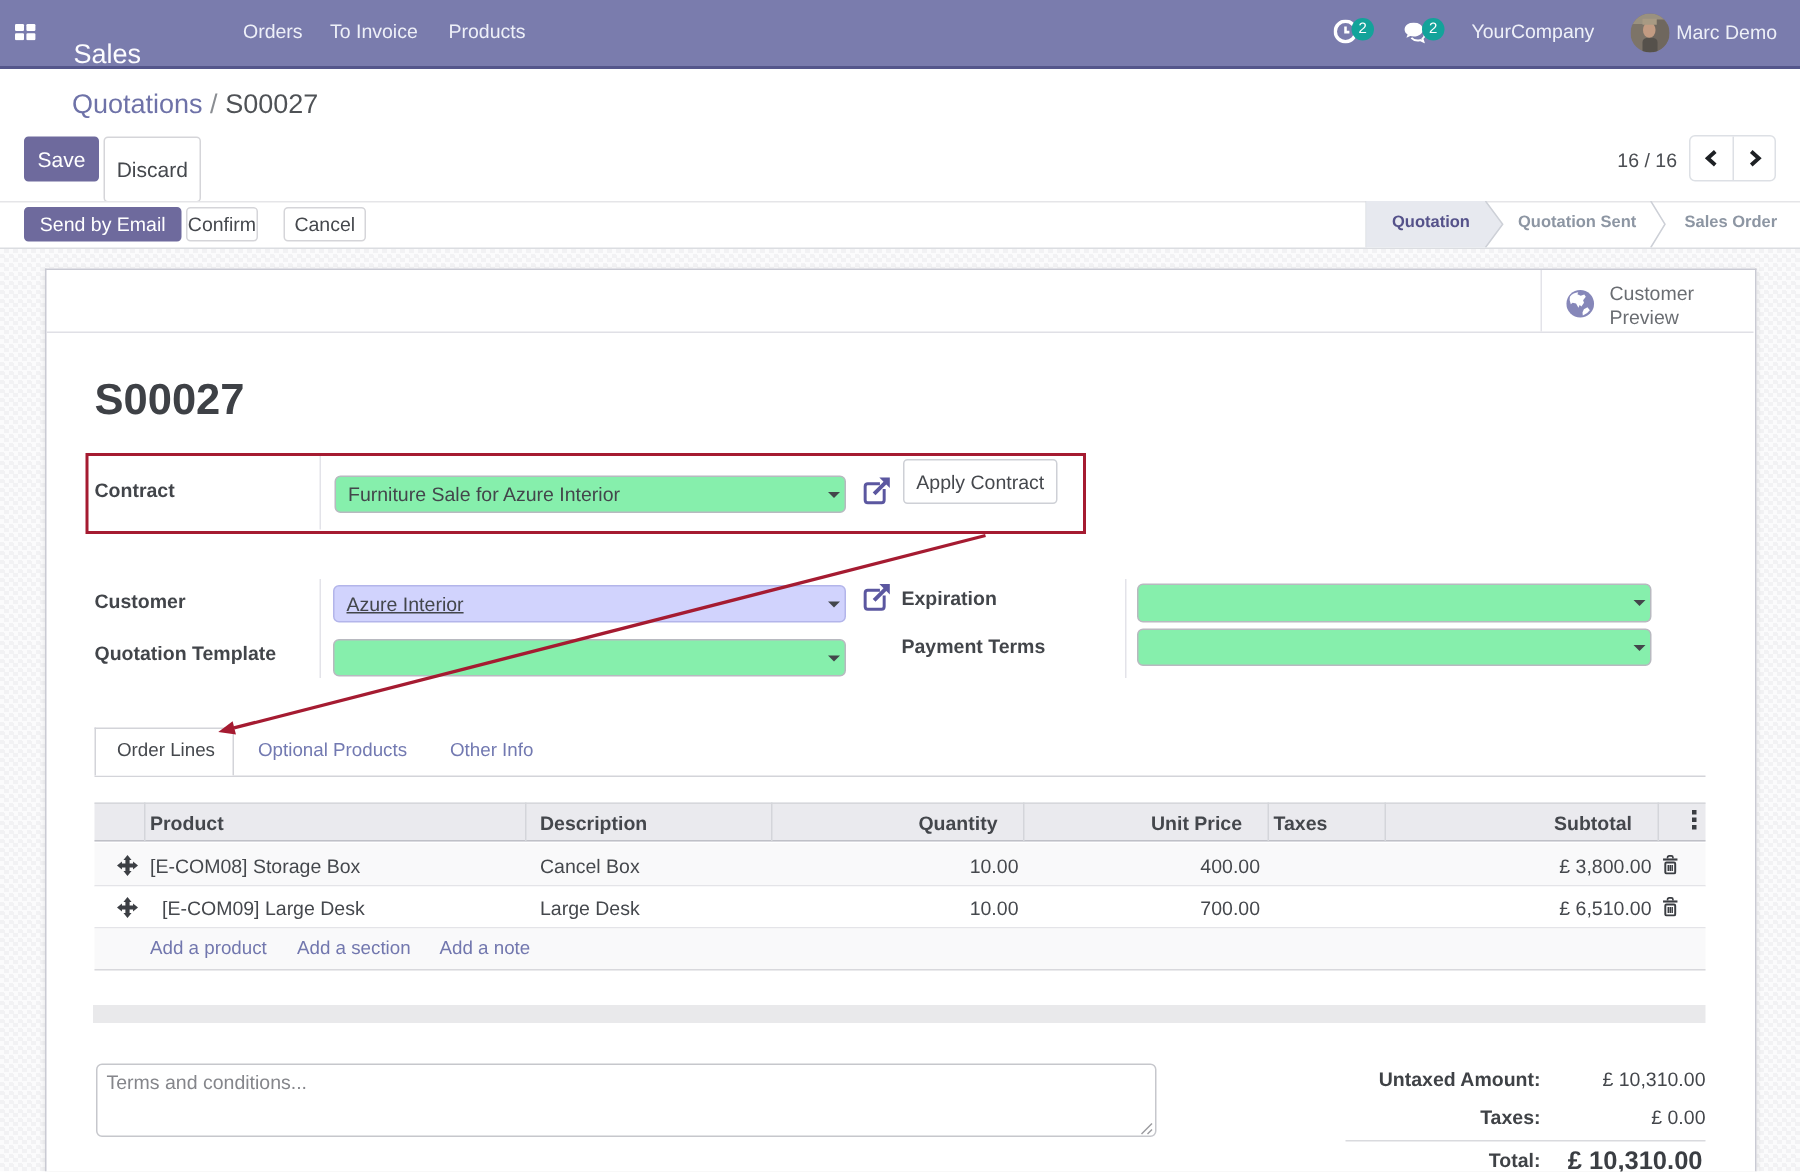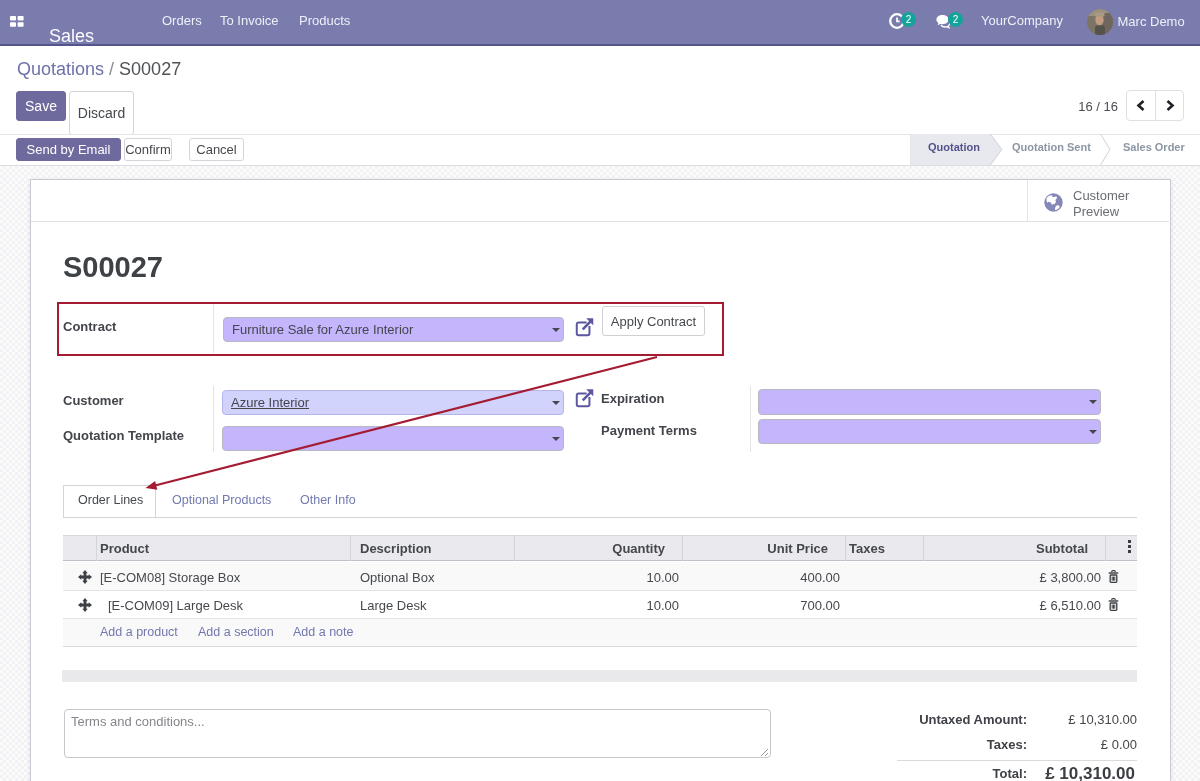--- a/index.html
+++ b/index.html
@@ -8,40 +8,40 @@
   .abs { position:absolute; }
 
   
   .nav { position:absolute; left:0; top:0; width:1200px; height:46px;
          background:#7a7cad; border-bottom:2px solid #54568b; color:#fff; }
   .nav-sales { position:absolute; left:49px; top:26px; font-size:18px; color:#fcfcfe; }
   .nav-item  { position:absolute; top:13px; font-size:13px; color:#eef0f8; }
 
   
   .crumb { position:absolute; left:17px; top:59px; font-size:18px; color:#4f5256; }
-  .crumb a { color:#6e72a8; text-decoration:none; }
+  .crumb a { color:#6e72a8; text-decoration:none;margin-left:31px; }
   .btn { position:absolute; display:flex; align-items:center; justify-content:center;
          font-size:13px; border-radius:3px; }
   .btn-purple { background:#6e6a9d; color:#fff; border:1px solid #6e6a9d; }
   .btn-white  { background:#fff; color:#45484d; border:1px solid #d5d5d9; }
 
   
   .strip { position:absolute; left:0; top:134px; width:1200px; height:32px; background:#fff;
            border-top:1px solid #e5e5e8; border-bottom:1px solid #dbdde1; }
 
   
   .content { position:absolute; left:0; top:166px; width:1200px; height:615px;
              background:conic-gradient(#f2f2f4 25%,#fbfbfc 0 50%,#f2f2f4 0 75%,#fbfbfc 0);
              background-size:6px 6px; }
   .sheet { position:absolute; left:30px; top:179px; width:1141px; height:602px;
            background:#fff; border:1px solid #c9cad3; border-bottom:none;
            box-shadow:0 1px 4px rgba(0,0,0,.1); }
 
   .lbl { font-weight:bold; font-size:13px; color:#42454a; position:absolute;text-align:center; }
-  .sel { position:absolute; background:#c4b5fd; border:1px solid #b8b9c0; border-radius:4px;
+  .sel { position:absolute; background:#86efac; border:1px solid #b8b9c0; border-radius:4px;
          font-size:13px; color:#43464b; display:flex; align-items:center; padding-left:8px; }
   .sel .car { position:absolute; right:3px; top:50%; margin-top:-2px; width:0; height:0;
               border-left:4.5px solid transparent; border-right:4.5px solid transparent;
               border-top:4px solid #43464b; }
   .vline { position:absolute; width:1px; background:#e3e3e9; }
   .hline { position:absolute; height:1px; background:#e0e0e6; }
 
   .tab-inactive { position:absolute; font-size:12.5px; color:#7279b1; }
   .cellr { position:absolute; font-size:13px; color:#45484d; text-align:right; }
   .celll { position:absolute; font-size:13px; color:#45484d; }
@@ -197,21 +197,21 @@
   <div style="width:3px;height:3px;background:#3a3d42;margin-bottom:2px;"></div>
   <div style="width:3px;height:3px;background:#3a3d42;margin-bottom:2px;"></div>
   <div style="width:3px;height:3px;background:#3a3d42;"></div>
 </div>
 
 <div class="abs" style="left:63px;top:562px;width:1074px;height:29px;background:#f9f9fa;border-bottom:1px solid #e4e4e8;"></div>
 <svg class="abs move" style="left:78px;top:570px" width="14" height="14" viewBox="0 0 14 14">
   <path d="M7 0 L9.7 3.3 L8.4 3.3 L8.4 5.6 L10.7 5.6 L10.7 4.3 L14 7 L10.7 9.7 L10.7 8.4 L8.4 8.4 L8.4 10.7 L9.7 10.7 L7 14 L4.3 10.7 L5.6 10.7 L5.6 8.4 L3.3 8.4 L3.3 9.7 L0 7 L3.3 4.3 L3.3 5.6 L5.6 5.6 L5.6 3.3 L4.3 3.3 Z" fill="#3c3f44"></path>
 </svg>
 <div class="celll" style="left:100px;top:570px;">[E-COM08] Storage Box</div>
-<div class="celll" style="left:360px;top:570px;">Optional Box</div>
+<div class="celll" style="left:360px;top:570px;">Cancel Box</div>
 <div class="cellr" style="left:529px;top:570px;width:150px;">10.00</div>
 <div class="cellr" style="left:690px;top:570px;width:150px;">400.00</div>
 <div class="cellr" style="left:951px;top:570px;width:150px;">£ 3,800.00</div>
 <svg class="abs trash" style="left:1108px;top:570px" width="11" height="13" viewBox="0 0 11 13">
   <rect x="0.7" y="2.3" width="9.6" height="1.4" fill="#3a3d42"></rect>
   <path d="M3.7 2.3 L3.7 1.7 Q3.7 0.6 4.8 0.6 L6.2 0.6 Q7.3 0.6 7.3 1.7 L7.3 2.3" fill="none" stroke="#3a3d42" stroke-width="1.1"></path>
   <rect x="2.2" y="5" width="6.6" height="7.3" rx="0.8" fill="none" stroke="#3a3d42" stroke-width="1.3"></rect>
   <path d="M4.2 6.6 L4.2 10.7 M5.5 6.6 L5.5 10.7 M6.8 6.6 L6.8 10.7" stroke="#3a3d42" stroke-width="1" fill="none"></path>
 </svg>
 

